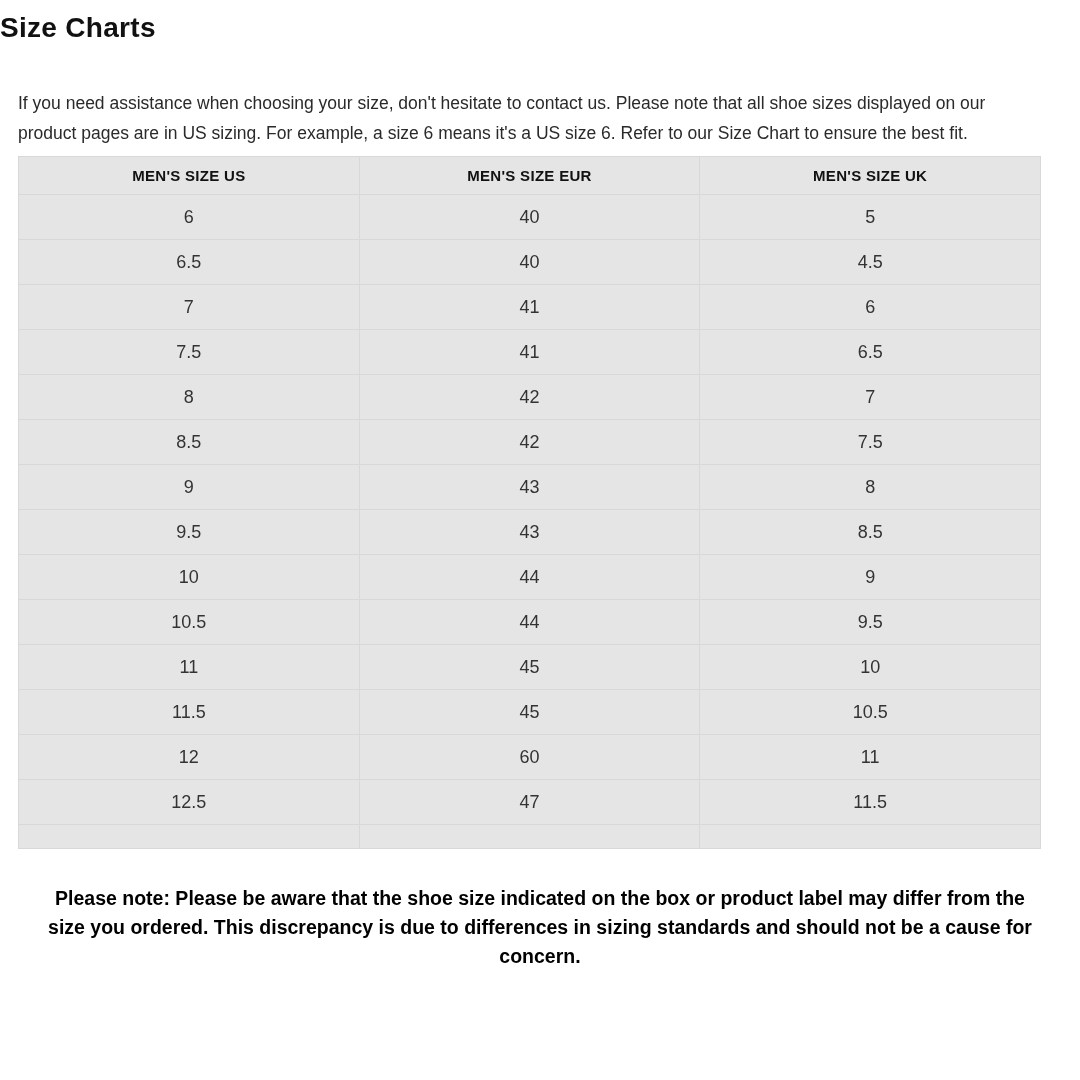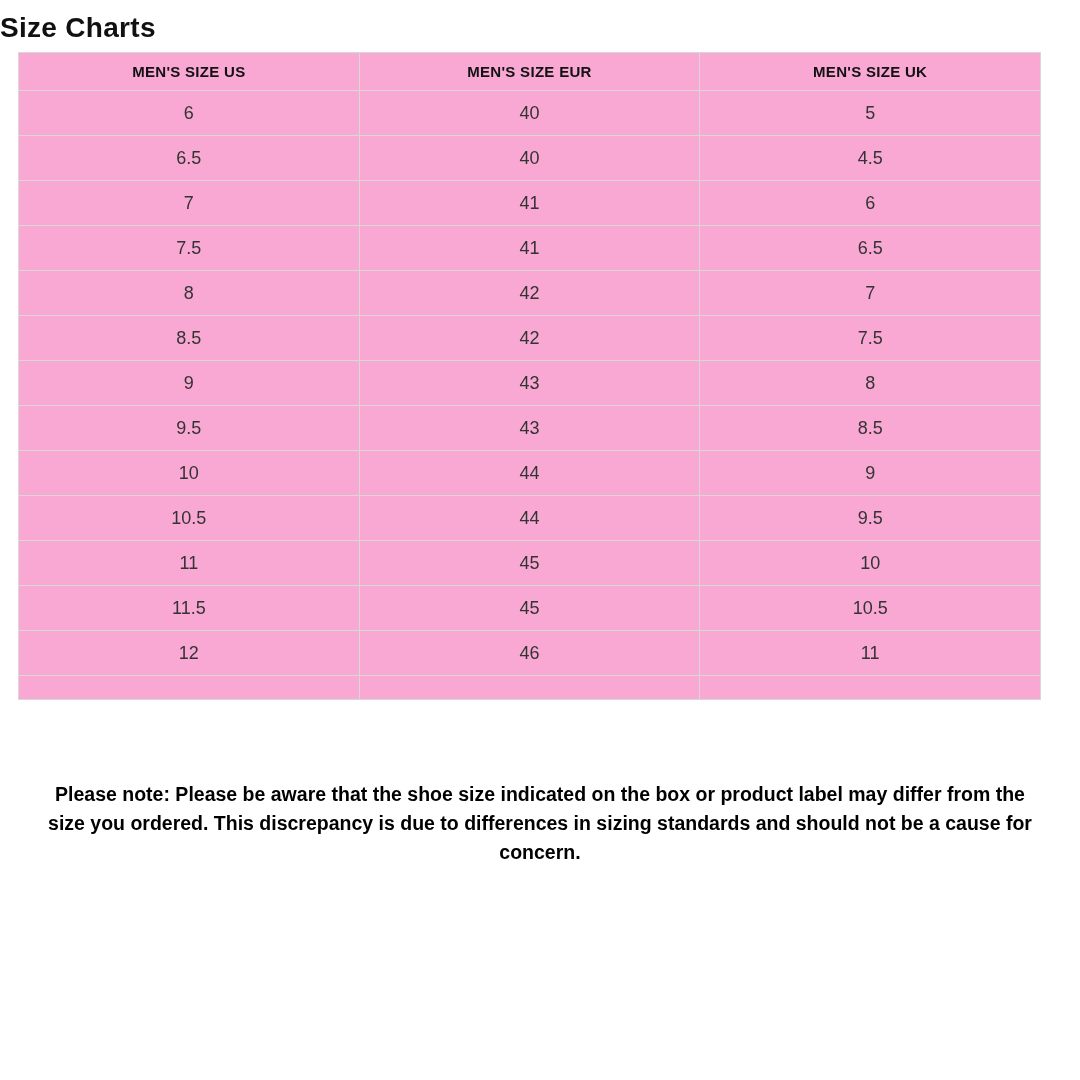--- a/index.html
+++ b/index.html
@@ -39,21 +39,21 @@
   table.size-table {
     width: 1023px;
     border-collapse: collapse;
     table-layout: fixed;
   }
   table.size-table th,
   table.size-table td {
     border: 1px solid #d8d8d8;
     text-align: center;
     vertical-align: middle;
-    background: #f9a8d4;
+    background: #e5e5e5;
   }
   table.size-table th {
     height: 38px;
     font-size: 15px;
     font-weight: bold;
     color: #111111;
     letter-spacing: 0.3px;
   }
   table.size-table td {
     height: 45px;
@@ -74,20 +74,21 @@
     color: #000000;
   }
 </style>
 </head>
 <body>
 
 <div class="page">
 
   <h1 class="page-title">Size Charts</h1>
 
+  <p class="intro">If you need assistance when choosing your size, don't hesitate to contact us. Please note that all shoe sizes displayed on our product pages are in US sizing. For example, a size 6 means it's a US size 6. Refer to our Size Chart to ensure the best fit.</p>
 
   <div class="table-clip">
     <table class="size-table">
       <thead>
         <tr>
           <th>MEN'S SIZE US</th>
           <th>MEN'S SIZE EUR</th>
           <th>MEN'S SIZE UK</th>
         </tr>
       </thead>
@@ -147,22 +148,27 @@
             <td>45</td>
             <td>10</td>
           </tr>
           <tr>
             <td>11.5</td>
             <td>45</td>
             <td>10.5</td>
           </tr>
           <tr>
             <td>12</td>
-            <td>46</td>
+            <td>60</td>
             <td>11</td>
+          </tr>
+          <tr>
+            <td>12.5</td>
+            <td>47</td>
+            <td>11.5</td>
           </tr>
           <tr class="partial">
             <td></td>
             <td></td>
             <td></td>
           </tr>
         </tbody>
     </table>
   </div>
 

